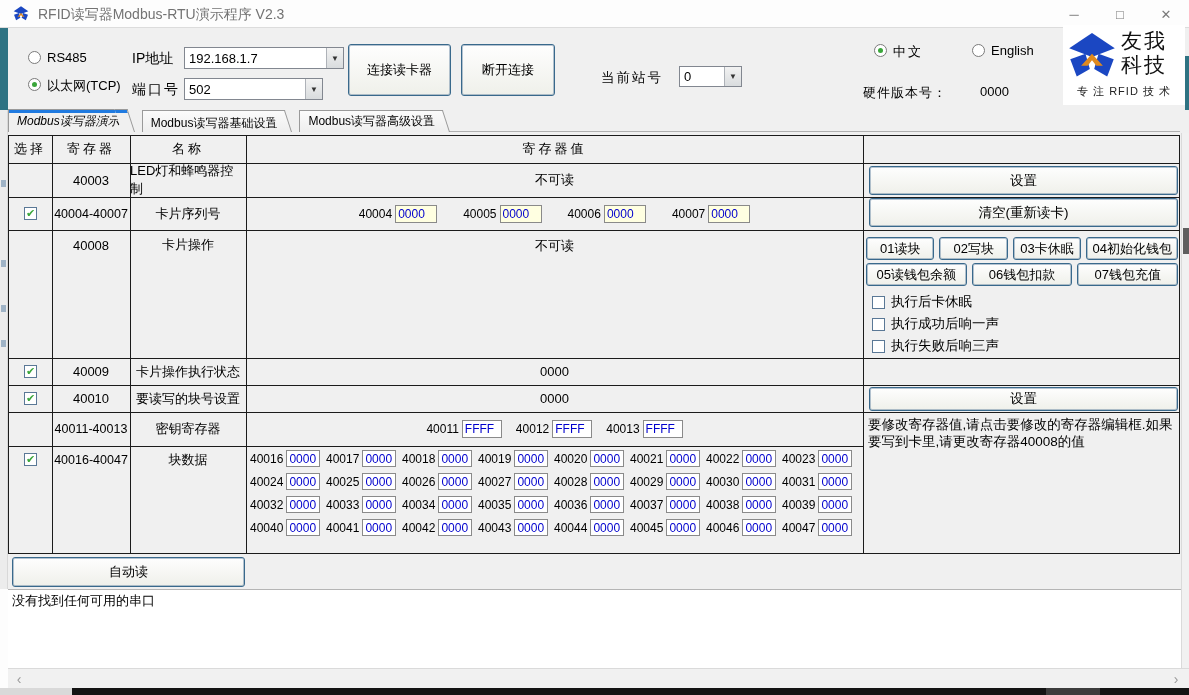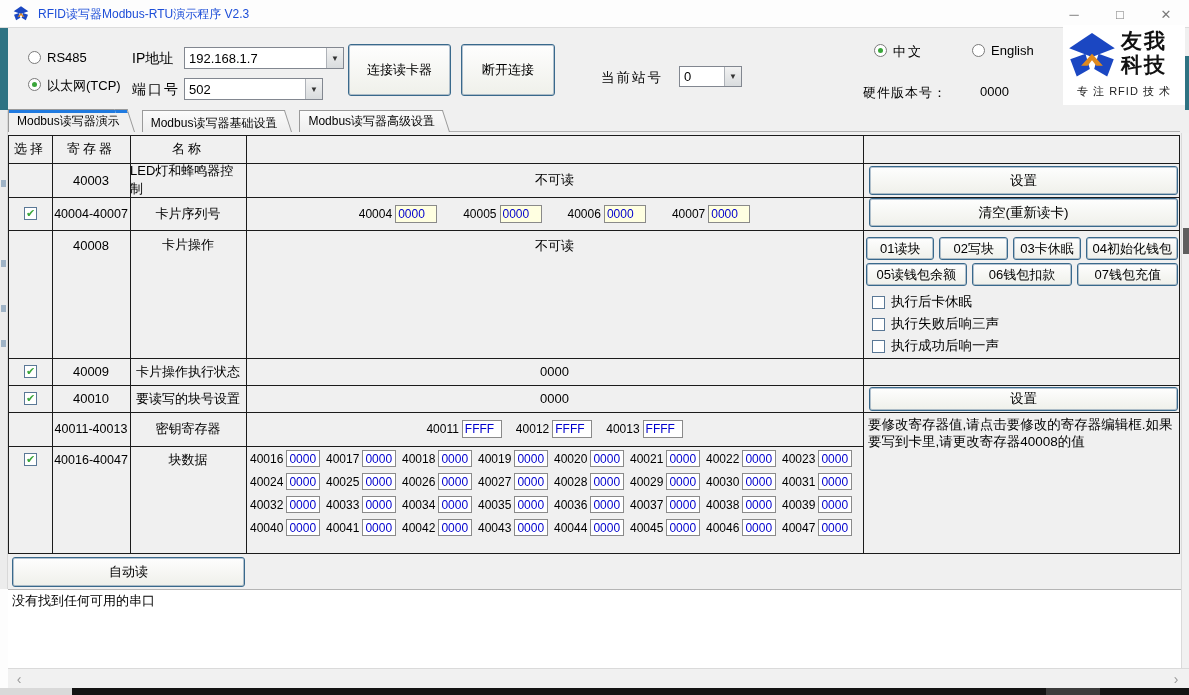--- a/index.html
+++ b/index.html
@@ -3,21 +3,21 @@
 <meta charset="utf-8">
 <style>
   * { margin:0; padding:0; box-sizing:border-box; }
   body { font-family:"Liberation Sans","DejaVu Sans",sans-serif; background:#444; }
   .screen { position:relative; width:1189px; height:695px; background:#f0f0f0; overflow:hidden; }
   .abs { position:absolute; }
 
   
   .titlebar { position:absolute; left:0; top:0; width:1189px; height:28px; background:#fdfdfd; border-bottom:1px solid #dcdcdc; }
   .app-icon { position:absolute; left:13px; top:6px; }
-  .title { position:absolute; left:38px; top:0; line-height:28px; font-size:12px; color:#1d4ed8; }
+  .title { position:absolute; left:38px; top:0; line-height:28px; font-size:14px; color:#737373; }
   .winbtns { position:absolute; right:0; top:0; height:28px; display:flex; }
   .winbtn { width:46px; height:28px; display:flex; align-items:center; justify-content:center; color:#7a7a7a; font-size:13px; cursor:default; }
 
   
   .sliver-top { position:absolute; left:0; top:28px; width:8px; height:82px; background:var(--background-teal-sliver,#2e7383); }
   .sliver-mid { position:absolute; left:0; top:110px; width:8px; height:479px; background:#ececec; border-right:1px solid #d8d8d8; }
   .sliver-bot { position:absolute; left:0; top:589px; width:8px; height:99px; background:#fdfdfd; }
   .sliver-ico { position:absolute; width:5px; height:7px; background:#9fb3c6; left:1px; }
   .teal-right { position:absolute; right:0; top:56px; width:4px; height:54px; background:var(--background-teal-sliver,#2e7383); }
 
@@ -33,21 +33,21 @@
          box-shadow:inset 0 0 0 1px rgba(90,125,155,.45); display:flex; align-items:center; justify-content:center; }
   .cb { width:13px; height:13px; border:1px solid #5a7896; background:#fff; display:inline-flex; align-items:center; justify-content:center; font-size:11px; font-weight:bold; color:var(--check-green,#3aa63a); }
   .cb.checked::after { content:"✔"; margin-top:-1px; }
 
   
   .tabstrip { position:absolute; left:8px; top:109px; height:23px; display:flex; align-items:flex-end; }
   .tab { position:relative; height:22px; padding:0 6px 0 8px; display:flex; align-items:center; font-size:12px;
          background:linear-gradient(#fbfbfb,#eeeeee); border:1px solid #9a9a9a; border-right:none; border-bottom:none; margin-right:16px; }
   .tab::after { content:""; position:absolute; top:-1px; right:-9px; bottom:0; width:12px; background:inherit;
          border-top:1px solid #9a9a9a; border-right:1px solid #9a9a9a; transform:skewX(18deg); transform-origin:bottom left; }
-  .tab.active { background:#f0f0f0; box-shadow:inset 0 3px 0 var(--tab-active-top,#1f7ae0); z-index:3; height:23px; }
+  .tab.active { background:#f0f0f0; box-shadow:inset 0 3px 0 var(--tab-active-top,#1f7ae0); z-index:3; height:23px;font-style:italic; }
   .tab.active::after { box-shadow:inset 0 3px 0 var(--tab-active-top,#1f7ae0); }
   .tab:nth-child(2){ z-index:2;align-items:flex-end; } .tab:nth-child(3){ z-index:1;justify-content:flex-end; }
 
   
   .tline { position:absolute; background:#1b1b1b; }
   .cell { position:absolute; display:flex; align-items:center; justify-content:center; font-size:13px; color:#000; }
   .th { letter-spacing:3px; }
   .field-pair { display:flex; align-items:center; gap:3px; }
   .field-pair .flabel { font-size:12px; color:#000; white-space:nowrap; }
   .val-input { width:42px; height:18px; border:1px solid #8a8a8a; background:#fff; color:var(--input-text-blue,#0000cd);
@@ -69,21 +69,21 @@
   .hscroll { position:absolute; left:8px; top:668px; width:1181px; height:20px; background:#f1f1f1; border-top:1px solid #dadada; }
   .hs-arrow { position:absolute; top:0; width:18px; height:19px; display:flex; align-items:center; justify-content:center; color:#9a9a9a; font-size:14px; }
   .vscroll { position:absolute; left:1181px; top:133px; width:8px; height:535px; background:#f1f1f1; border-left:1px solid #dadada; }
   .vthumb { position:absolute; left:1px; top:95px; width:6px; height:26px; background:#5f5f5f; }
 
   .bstrip { position:absolute; left:0; top:688px; width:1189px; height:7px; background:#141414; }
   .bseg1 { position:absolute; left:0; width:72px; height:7px; background:#d9d9d9; }
   .bseg2 { position:absolute; left:1046px; width:54px; height:7px; background:#3d3d3d; }
 
   .logo-box { position:absolute; left:1063px; top:25px; width:122px; height:80px; background:#fff; }
-  .logo-name { position:absolute; left:58px; top:4px; font-size:21px; font-weight:bold; color:#111; line-height:24px; letter-spacing:2px; }
+  .logo-name { position:absolute; left:58px; top:4px; font-size:21px; font-weight:normal; color:#111; line-height:24px; letter-spacing:2px; }
   .logo-tag { position:absolute; left:0; right:0; bottom:6px; text-align:center; font-size:11px; color:#222; letter-spacing:1px; }
 </style>
 </head>
 <body>
 
 <div class="screen">
 
   <div class="titlebar">
     <svg class="app-icon" width="16" height="16" viewBox="0 0 46 46">
       <polygon points="23,1 44,15 23,23 2,15" fill="#1b47c2"></polygon>
@@ -181,20 +181,21 @@
   <div class="tline" style="left:8px; top:197px; width:1172px; height:1px"></div>
   <div class="tline" style="left:8px; top:230px; width:1172px; height:1px"></div>
   <div class="tline" style="left:8px; top:358px; width:1172px; height:1px"></div>
   <div class="tline" style="left:8px; top:385px; width:1172px; height:1px"></div>
   <div class="tline" style="left:8px; top:412px; width:1172px; height:1px"></div>
   <div class="tline" style="left:8px; top:446px; width:855px; height:1px"></div>
 
   <div class="cell th" style="left:8px; top:135px; width:44px; height:28px">选择</div>
   <div class="cell th" style="left:52px; top:135px; width:78px; height:28px">寄存器</div>
   <div class="cell th" style="left:130px; top:135px; width:116px; height:28px">名称</div>
+  <div class="cell th" style="left:246px; top:135px; width:617px; height:28px">寄存器值</div>
 
   <div class="cell" style="left:52px; top:163px; width:78px; height:34px">40003</div>
   <div class="cell" style="left:130px; top:163px; width:116px; height:34px">LED灯和蜂鸣器控制</div>
   <div class="cell" style="left:246px; top:163px; width:617px; height:34px">不可读</div>
   <button class="abs btn" style="left:869px; top:166px; width:309px; height:29px; font-size:13.5px">设置</button>
 
   <span class="abs cb rowcheck checked" style="left:24px; top:207px"></span>
   <div class="cell" style="left:52px; top:197px; width:78px; height:33px; font-size:12.5px">40004-40007</div>
   <div class="cell" style="left:130px; top:197px; width:116px; height:33px">卡片序列号</div>
   <div class="cell" id="serial-fields" style="left:246px; top:197px; width:617px; height:33px">
@@ -231,25 +232,25 @@
       <button class="btn opbtn">06钱包扣款</button>
       <button class="btn opbtn">07钱包充值</button>
     </div>
   <div class="abs" id="op-options" style="left:872px; top:291px; width:300px">
       <div class="opt-row">
         <span class="cb"></span>
         <span class="rlabel">执行后卡休眠</span>
       </div>
       <div class="opt-row">
         <span class="cb"></span>
-        <span class="rlabel">执行失败后响三声</span>
+        <span class="rlabel">执行成功后响一声</span>
       </div>
       <div class="opt-row">
         <span class="cb"></span>
-        <span class="rlabel">执行成功后响一声</span>
+        <span class="rlabel">执行失败后响三声</span>
       </div>
     </div>
 
   <span class="abs cb rowcheck checked" style="left:24px; top:365px"></span>
   <div class="cell" style="left:52px; top:358px; width:78px; height:27px">40009</div>
   <div class="cell" style="left:130px; top:358px; width:116px; height:27px">卡片操作执行状态</div>
   <div class="cell" style="left:246px; top:358px; width:617px; height:27px">0000</div>
 
   <span class="abs cb rowcheck checked" style="left:24px; top:392px"></span>
   <div class="cell" style="left:52px; top:385px; width:78px; height:27px">40010</div>

